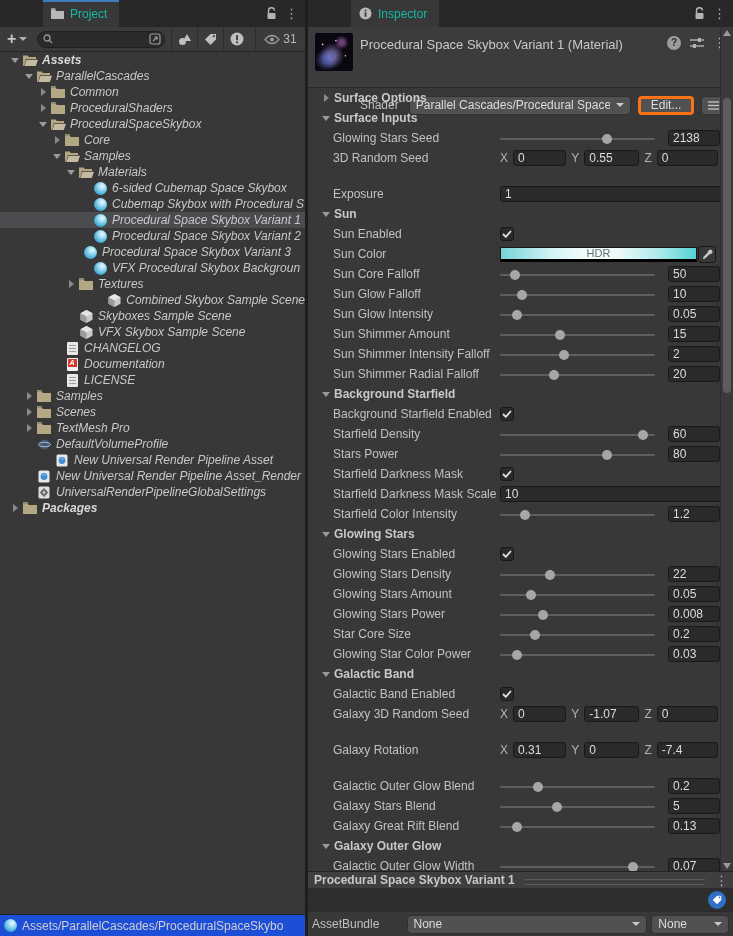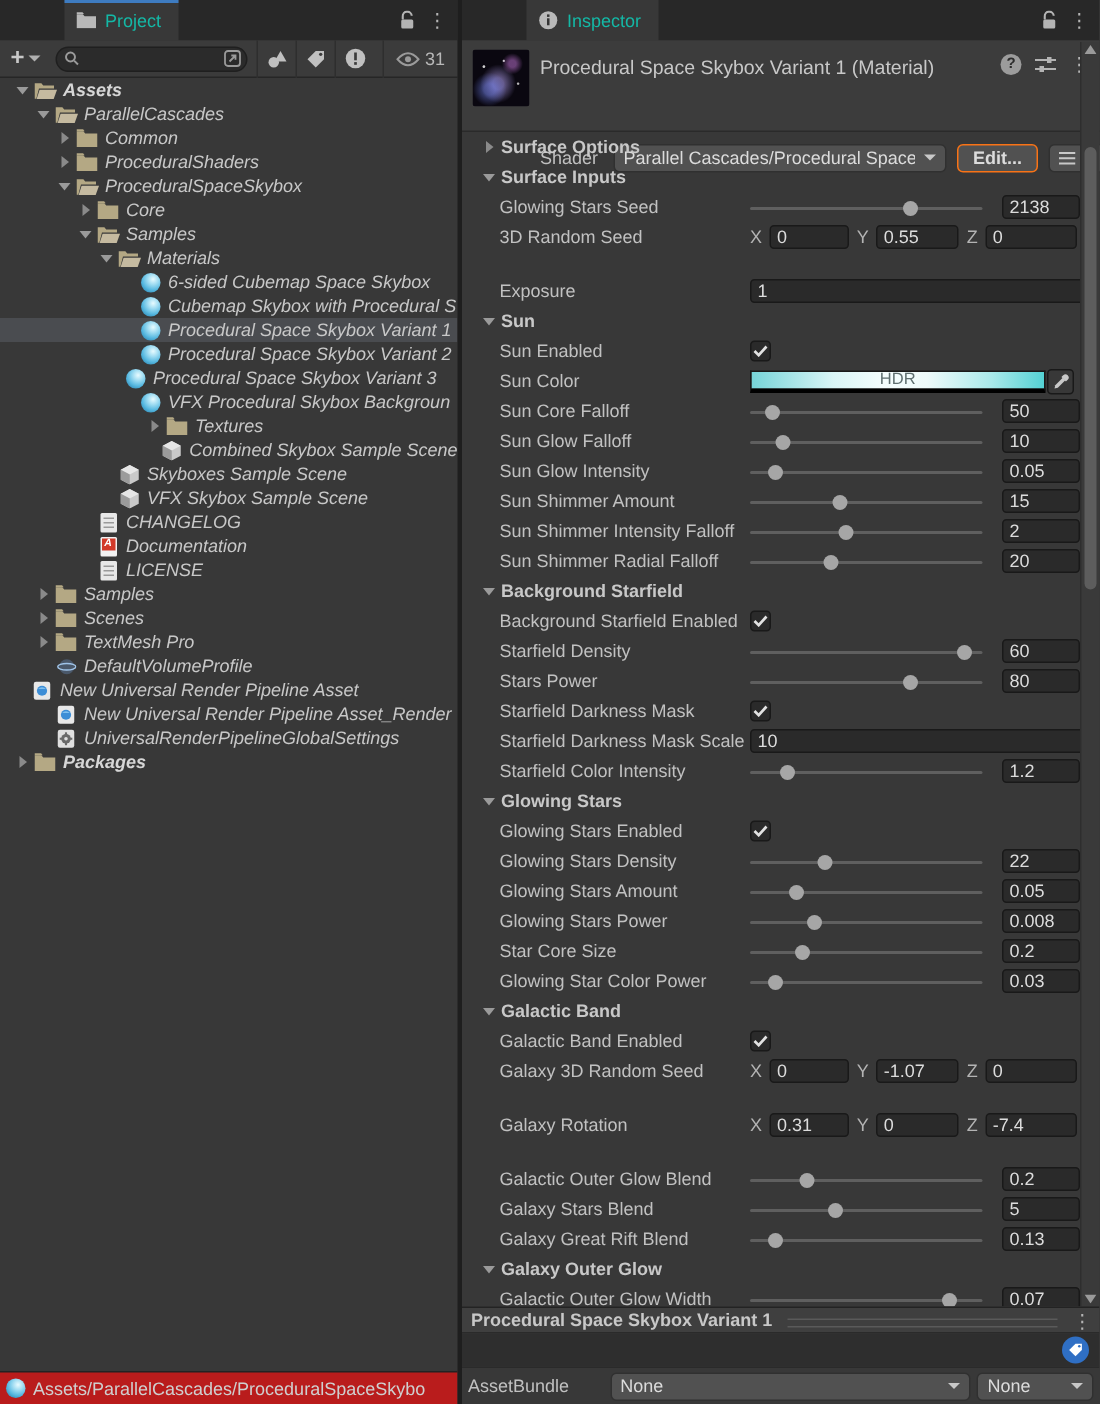--- a/index.html
+++ b/index.html
@@ -46,21 +46,21 @@
   .tlabel { color:#c8c8c8; }
   .trow.bold .tlabel { font-weight:bold; color:#d6d6d6; }
   .mat-sphere { width:13px; height:13px; border-radius:50%;
     background: radial-gradient(circle at 62% 32%, #e8fbff 0%, #9fdcf2 30%, #56b8e0 60%, #1d6f9c 100%); }
   .doc-page { width:11px; height:13px; background:#e8e8e8; border-radius:1px; position:relative; }
   .doc-page::before { content:""; position:absolute; left:2px; top:3px; width:7px; height:1px; background:#9a9a9a; box-shadow:0 3px 0 #9a9a9a, 0 6px 0 #9a9a9a; }
   .pdf-page { width:11px; height:13px; background:#f2f2f2; border-radius:1px; position:relative; }
   .pdf-page::before { content:"A"; position:absolute; left:1px; top:1px; right:1px; bottom:4px; background:#d23a2a; color:#fff; font-size:7px; font-weight:bold; display:flex; align-items:center; justify-content:center; }
 
   
-  #proj-footer { position:absolute; left:0; bottom:0; width:305px; height:22px; border-top:1px solid #232323; background:#b91c1c; display:flex; align-items:center; gap:5px; padding:0 4px; white-space:nowrap; overflow:hidden; }
+  #proj-footer { position:absolute; left:0; bottom:0; width:305px; height:22px; border-top:1px solid #232323; background:#1d4ed8; display:flex; align-items:center; gap:5px; padding:0 4px; white-space:nowrap; overflow:hidden; }
   #proj-footer .path { color:#cfcfcf; }
 
   
   #insp-header { position:absolute; left:0; top:27px; right:0; height:61px; background:#3c3c3c; border-bottom:1px solid #2a2a2a; }
   #mat-thumb { position:absolute; left:7px; top:6px; width:38px; height:38px; border-radius:2px;
     background:
       radial-gradient(circle at 70% 25%, rgba(200,120,220,.5) 0 6%, transparent 18%),
       radial-gradient(circle at 30% 70%, rgba(120,140,255,.45) 0 10%, transparent 30%),
       radial-gradient(ellipse at 45% 60%, rgba(190,170,255,.5) 0 12%, transparent 40%),
       radial-gradient(circle at 20% 30%, rgba(255,255,255,.8) 0 1.5%, transparent 3%),
@@ -69,21 +69,21 @@
       #0a0710; }
   #mat-title { position:absolute; left:52px; top:10px; right:80px; color:#c8c8c8; font-size:13px; white-space:nowrap; overflow:hidden; }
   #mat-head-icons { position:absolute; right:8px; top:8px; display:flex; align-items:center; gap:9px; }
   .help-circle { width:14px; height:14px; border-radius:50%; background:#9c9c9c; color:#2c2c2c; font-size:10px; font-weight:bold; display:flex; align-items:center; justify-content:center; }
   #shader-row { position:absolute; left:52px; top:33px; right:22px; height:20px; display:flex; align-items:center;margin-top:35px; }
   #shader-label { color:#c0c0c0; margin-right:10px; }
   .dropdown { background:#515151; border:1px solid #303030; border-radius:4px; height:19px; display:flex; align-items:center; padding:0 6px; color:#dcdcdc; cursor:pointer; }
   .dropdown .dd-caret { width:0; height:0; border-left:4px solid transparent; border-right:4px solid transparent; border-top:4px solid #c8c8c8; margin-left:6px; flex:0 0 auto; }
   #shader-dd { width:222px; }
   #shader-dd .dd-text { flex:1; white-space:nowrap; overflow:hidden; }
-  #edit-btn { background:#515151; border:1px solid #f97316; border-radius:4px; height:19px; padding:0 10px; color:#dcdcdc; display:flex; align-items:center; margin-left:7px; cursor:pointer;font-weight:bold; }
+  #edit-btn { background:#515151; border:3px solid #f97316; border-radius:4px; height:19px; padding:0 10px; color:#dcdcdc; display:flex; align-items:center; margin-left:7px; cursor:pointer; }
   #list-dd { margin-left:7px; width:42px; justify-content:center; }
 
   
   #insp-scroll { position:absolute; left:0; top:88px; right:13px; bottom:65px; overflow:hidden; }
   .irow { height:20px; display:flex; align-items:center; position:relative; padding-left:25px; }
   .irow.gap { height:16px; }
   .irow .fold { position:absolute; left:12px; width:12px; display:flex; justify-content:center; }
   .irow.section { padding-left:26px; font-weight:bold; color:#c8c8c8; }
   .ilabel { width:167px; flex:0 0 167px; white-space:nowrap; overflow:hidden; color:#c1c1c1; }
   .ctrl { flex:1; display:flex; align-items:center; position:relative; height:100%; }
@@ -318,21 +318,21 @@
         </div>
         <div class="tlabel">Procedural Space Skybox Variant 3</div>
       </div>
       <div class="trow" style="padding-left: 78px;">
         <div class="arrow"></div>
         <div class="ticon">
           <span class="mat-sphere"></span>
         </div>
         <div class="tlabel">VFX Procedural Skybox Backgroun</div>
       </div>
-      <div class="trow" style="padding-left: 96px;">
+      <div class="trow" style="padding-left: 64px;">
         <div class="arrow">
           <div class="tri-r"></div>
         </div>
         <div class="ticon">
           <svg width="14" height="12" viewBox="0 0 14 12">
             <path d="M0 1.5 h4.6 l1.2 1.5 H14 v9 H0 z" fill="#b4a884"></path>
             <path d="M0 0.2 h4.4 l1 1.3 H0 z" fill="#b4a884"></path>
           </svg>
         </div>
         <div class="tlabel">Textures</div>
@@ -430,21 +430,21 @@
       <div class="trow" style="padding-left: 22px;">
         <div class="arrow"></div>
         <div class="ticon">
           <svg width="13" height="13" viewBox="0 0 13 13">
             <circle cx="6.5" cy="6.5" r="5" fill="#4a586a"></circle>
             <ellipse cx="6.5" cy="6.5" rx="6" ry="2.2" fill="none" stroke="#9fc3e8" stroke-width="1"></ellipse>
           </svg>
         </div>
         <div class="tlabel">DefaultVolumeProfile</div>
       </div>
-      <div class="trow" style="padding-left: 6px;">
+      <div class="trow" style="padding-left: 40px;">
         <div class="arrow"></div>
         <div class="ticon">
           <svg width="12" height="13" viewBox="0 0 12 13">
             <rect x="0.5" y="0.5" width="11" height="12" rx="1.5" fill="#e8e8e8"></rect>
             <circle cx="6" cy="6.5" r="3.4" fill="#3d8ed6"></circle>
             <path d="M3.4 5.4 a3.4 3.4 0 0 1 5.2 0 z" fill="#7fc0ef"></path>
           </svg>
         </div>
         <div class="tlabel">New Universal Render Pipeline Asset</div>
       </div>

